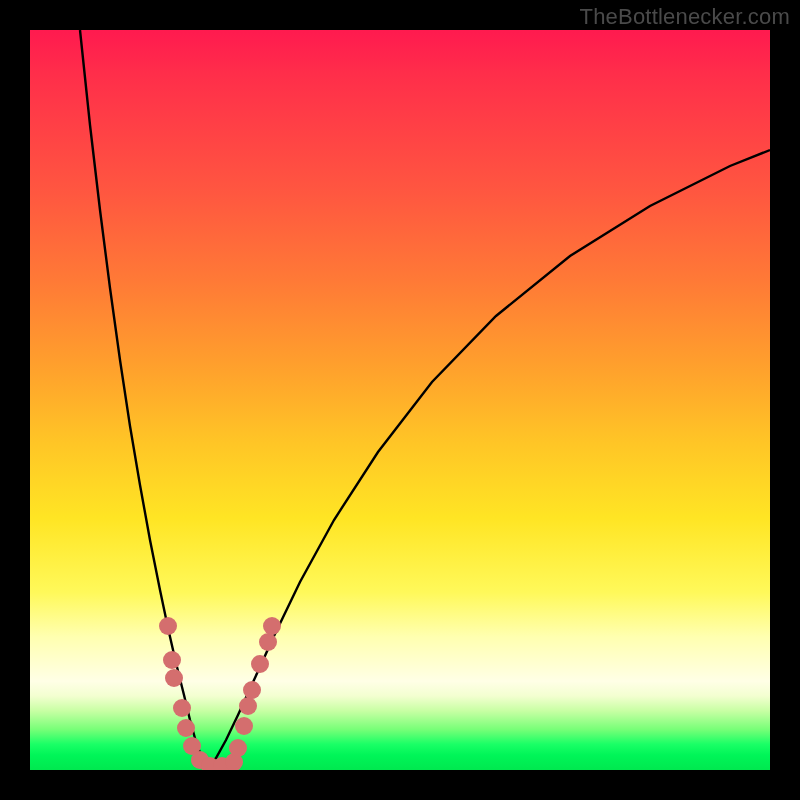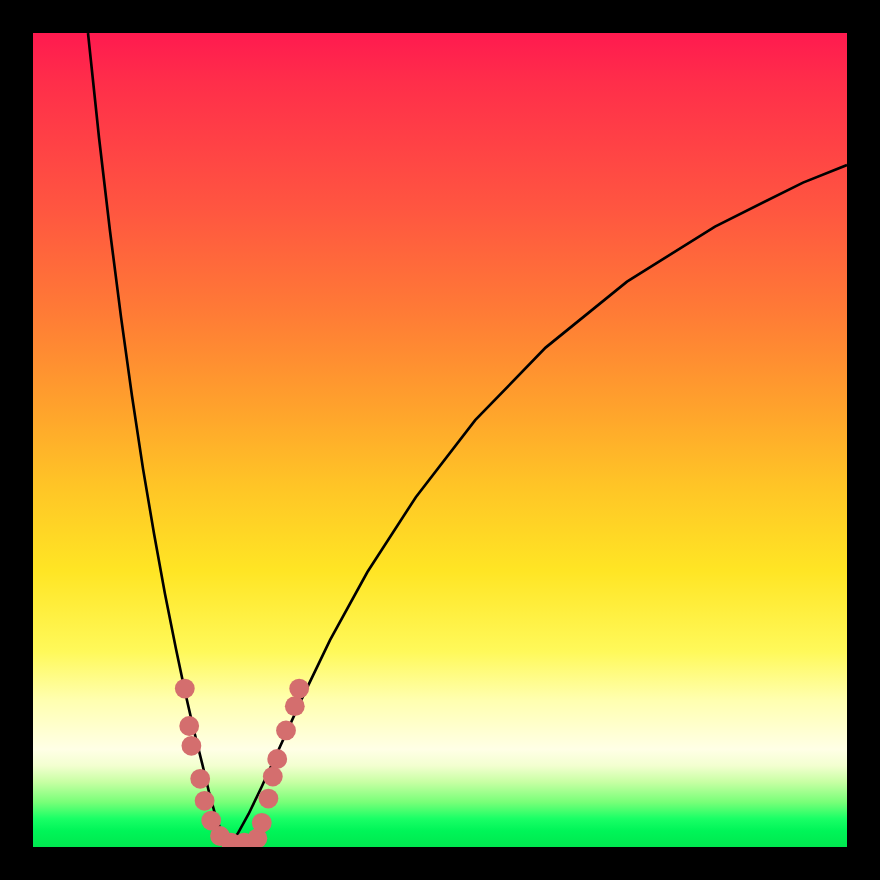--- a/index.html
+++ b/index.html
@@ -88,13 +88,14 @@
           <circle cx="208" cy="718" r="9" fill="#d46e6e"></circle>
           <circle cx="214" cy="696" r="9" fill="#d46e6e"></circle>
           <circle cx="218" cy="676" r="9" fill="#d46e6e"></circle>
           <circle cx="222" cy="660" r="9" fill="#d46e6e"></circle>
           <circle cx="230" cy="634" r="9" fill="#d46e6e"></circle>
           <circle cx="238" cy="612" r="9" fill="#d46e6e"></circle>
           <circle cx="242" cy="596" r="9" fill="#d46e6e"></circle>
         </g>
     </svg>
   </div>
+  <div class="watermark">TheBottlenecker.com</div>
 </div>
 
 </body></html>

